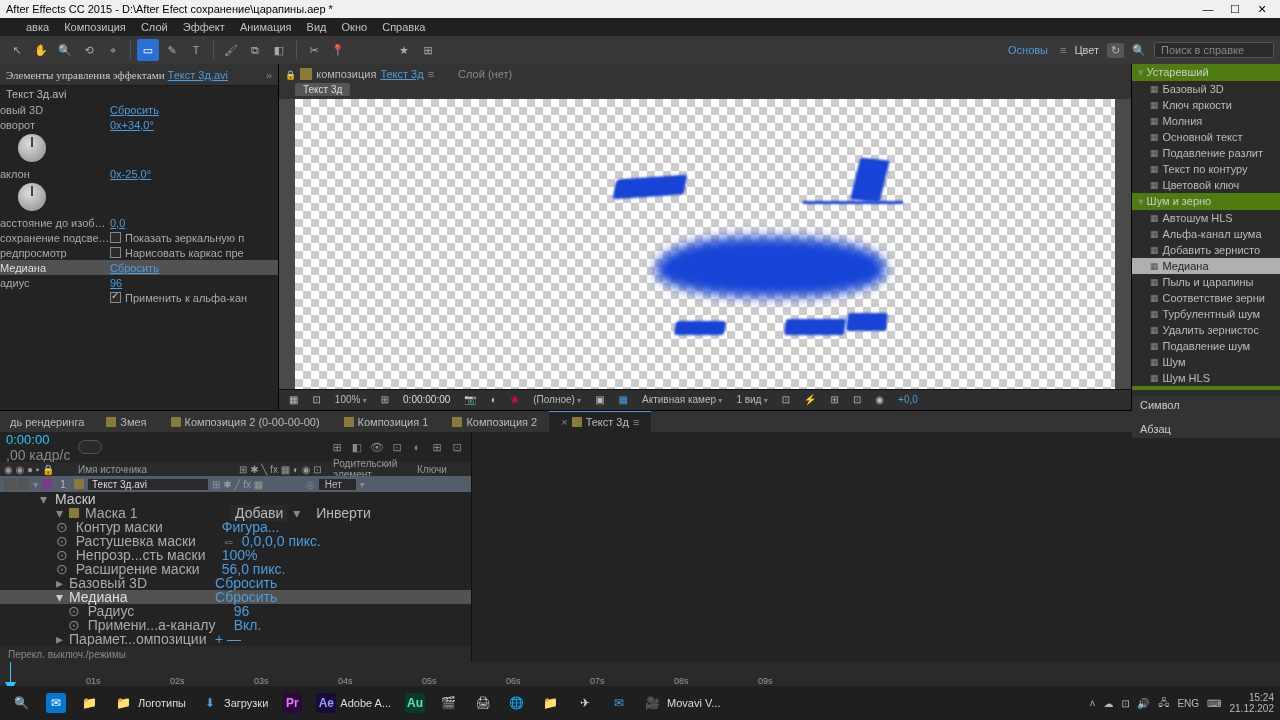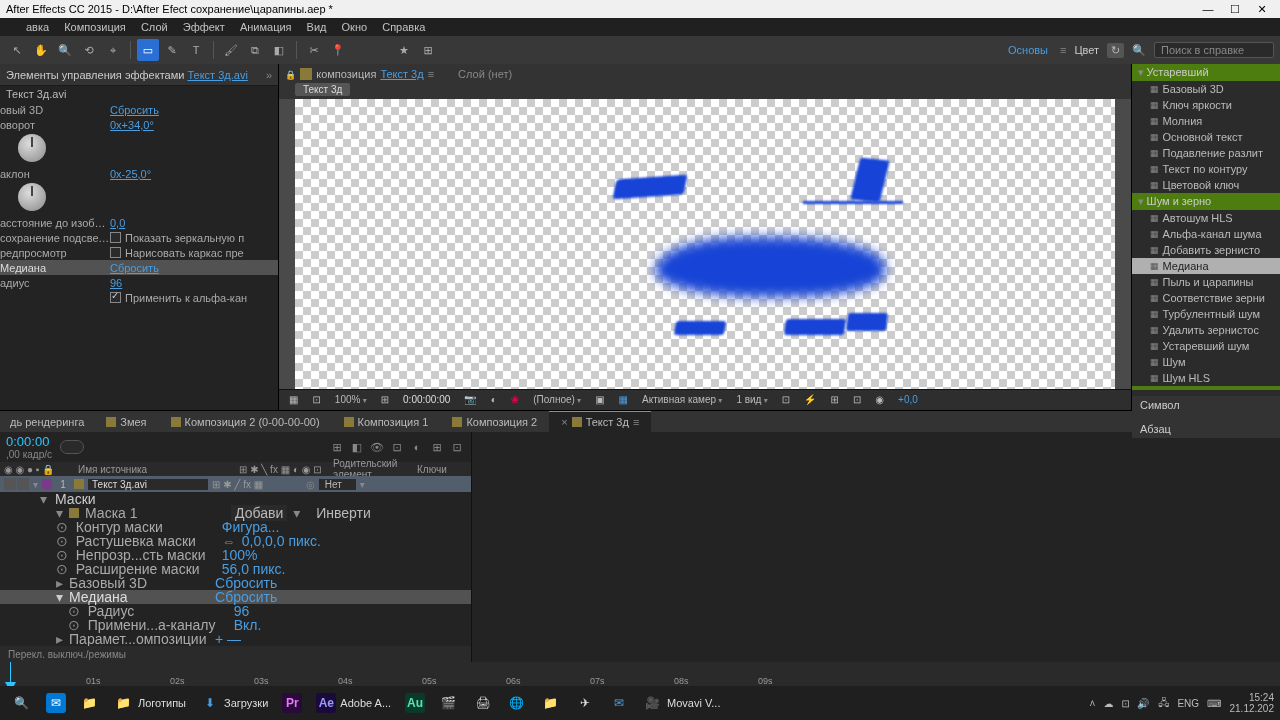--- a/index.html
+++ b/index.html
@@ -12,21 +12,21 @@
 .toolbar-left { display:flex; gap:2px; align-items:center; }
 .toolbar-right { display:flex; gap:8px; align-items:center; }
 .tool-icon { width:22px; height:22px; display:flex; align-items:center; justify-content:center; color:#aaa; border-radius:2px; }
 .tool-icon.active { background:#2a6fd4; color:#fff; }
 .tool-divider { width:1px; height:18px; background:#555; margin:0 4px; }
 .ws-link { color:#4a9de0; font-size:11px; margin-right:4px; }
 .search-box { background:#2a2a2a; border:1px solid #555; border-radius:2px; padding:1px 6px; color:#888; width:120px; }
 .main-row { display:flex; height:346px; }
 .left-panel { width:278px; background:#232323; display:flex; flex-direction:column; }
 .panel-tab-row { background:#333; height:22px; display:flex; align-items:center; padding:0 6px; font-size:11px; justify-content:space-between; border-bottom:1px solid #1a1a1a; }
-.panel-tab-row .tabtxt { color:#ccc; }
+.panel-tab-row .tabtxt { color:#ccc;font-family:Liberation Serif, serif; }
 .panel-tab-row .chev { color:#888; }
 .panel-tab-row a { color:#4a9de0; text-decoration:underline; }
 .effects-list { flex:1; overflow:hidden; }
 .eff-header { padding:2px 6px; color:#bbb; font-size:11px; }
 .eff-row { display:flex; align-items:center; padding:1px 0; height:15px; font-size:11px; }
 .eff-row.highlight { background:#525252; }
 .eff-label { flex:0 0 110px; color:#aaa; overflow:hidden; text-overflow:ellipsis; white-space:nowrap; }
 .eff-value { color:#4a9de0; }
 .eff-value.link { text-decoration:underline; }
 .eff-reset { color:#4a9de0; text-decoration:underline; }
@@ -63,21 +63,21 @@
 .rp-section { background:#333; padding:3px 8px; margin-top:6px; color:#ccc; }
 .timeline-tabs { height:22px; background:#333; display:flex; align-items:center; font-size:11px; border-top:1px solid #000; }
 .tl-render { padding:0 10px; color:#bbb; }
 .tl-tab { padding:0 12px; color:#bbb; display:flex; align-items:center; gap:4px; height:100%; }
 .tl-tab.active { background:#232323; border-top:1px solid #4a9de0; }
 .tl-tab .sq { width:10px; height:10px; background:#8a7a3a; }
 .timeline { display:flex; height:248px; background:#232323;flex-direction:column; }
 .tl-left { width:472px; border-right:1px solid #111; display:flex; flex-direction:column; }
 .tl-head { height:30px; display:flex; align-items:center; padding:0 6px; gap:8px; }
 .tl-time { color:#2ac6ff; font-size:13px; }
-.tl-fps { color:#888; font-size:10px; }
+.tl-fps { color:#888; font-size:14px; }
 .tl-search { background:#2a2a2a; border:1px solid #555; border-radius:8px; width:24px; height:14px; }
 .tl-icons { display:flex; gap:4px; margin-left:auto; }
 .tl-icons span { width:16px; height:16px; color:#888; font-size:11px; display:flex; align-items:center; justify-content:center; }
 .tl-cols { height:14px; background:#2a2a2a; display:flex; align-items:center; font-size:10px; color:#999; padding:0 4px; gap:4px; }
 .tl-cols .c1 { width:70px; }
 .tl-cols .c2 { flex:1; }
 .tl-cols .c3 { width:80px; }
 .tl-cols .c4 { width:50px; }
 .tl-layer-row { height:16px; display:flex; align-items:center; padding:0 4px; font-size:10px; background:#3a3a3a; gap:4px; }
 .tl-layer-row.selected { background:#525e6b; }
@@ -274,21 +274,21 @@
     <div class="rp-item">Цветовой ключ</div>
     <div class="rp-header">Шум и зерно</div>
     <div class="rp-item">Автошум HLS</div>
     <div class="rp-item">Альфа-канал шума</div>
     <div class="rp-item">Добавить зернисто</div>
     <div class="rp-item selected">Медиана</div>
     <div class="rp-item">Пыль и царапины</div>
     <div class="rp-item">Соответствие зерни</div>
     <div class="rp-item">Турбулентный шум</div>
     <div class="rp-item">Удалить зернистос</div>
-    <div class="rp-item">Устаревший шум</div>
+    <div class="rp-item">Подавление шум</div>
     <div class="rp-item">Шум</div>
     <div class="rp-item">Шум HLS</div>
     <div class="rp-header" style="white-space:nowrap;overflow:hidden">Элементы управления выра</div>
     <div class="rp-section">Символ</div>
     <div class="rp-section">Абзац</div>
   </div>
 </div>
 
 <div class="timeline-tabs">
   <div class="tl-render">дь рендеринга</div>

